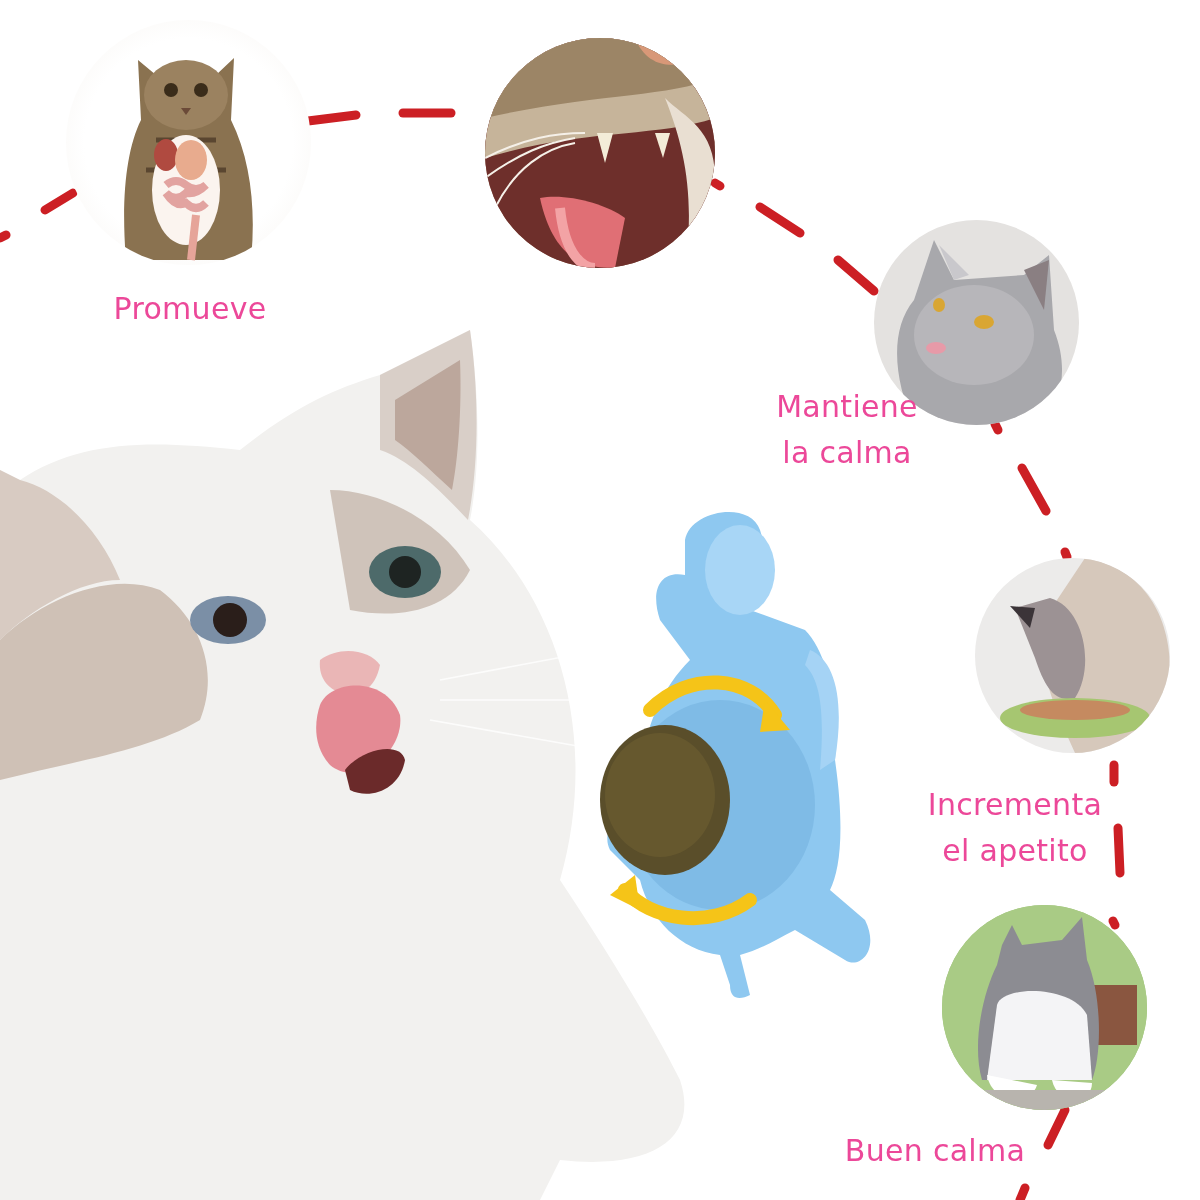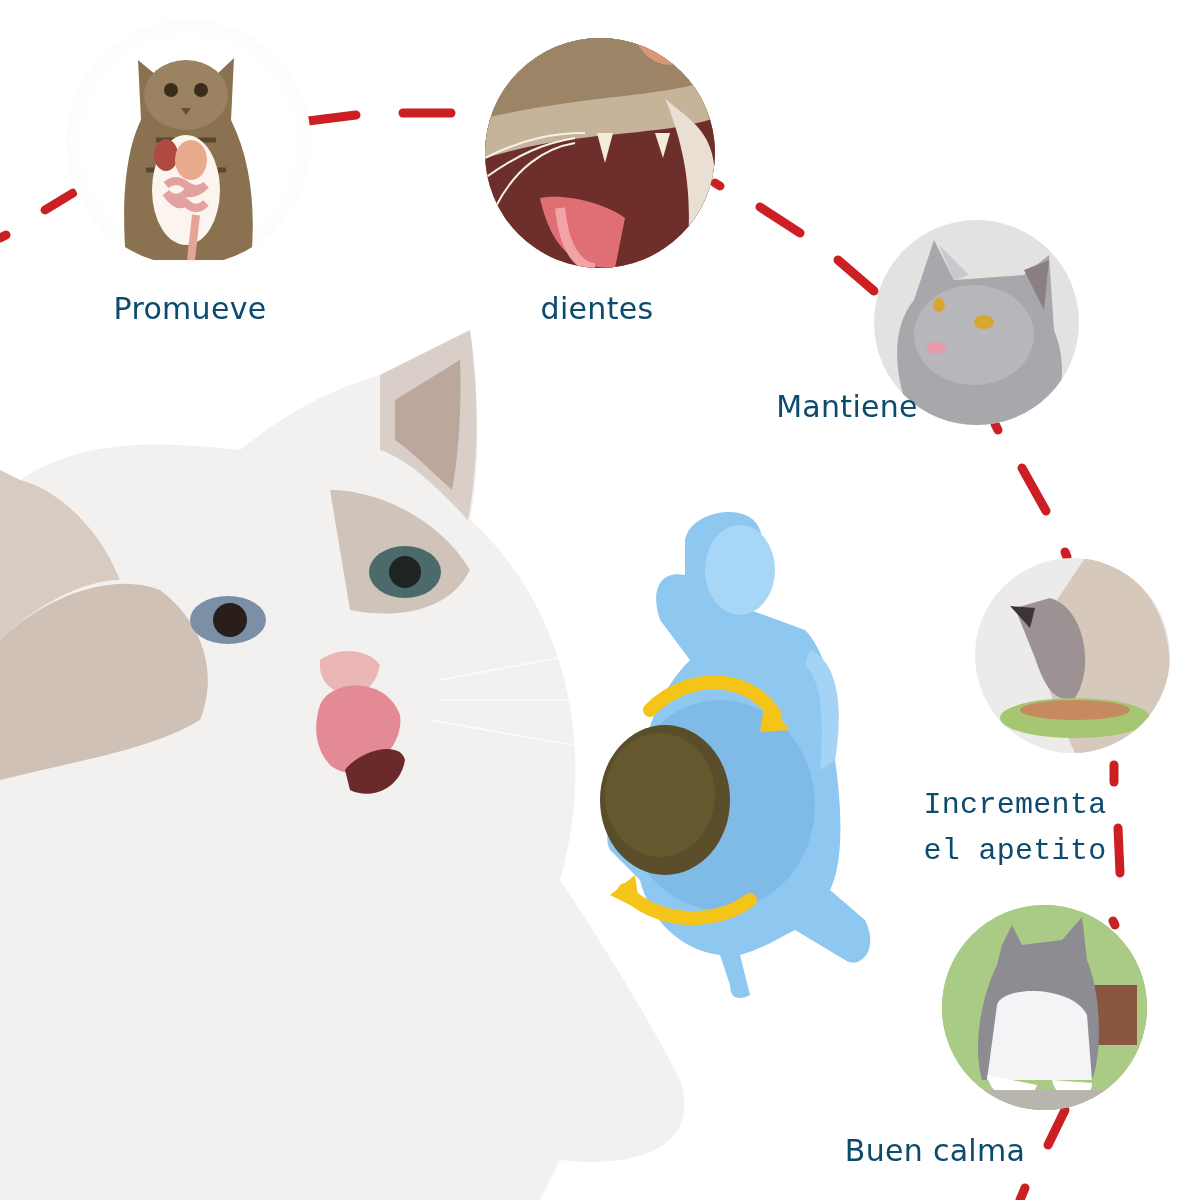--- a/index.html
+++ b/index.html
@@ -1,20 +1,20 @@
 <!DOCTYPE html>
 <html><head>
   <meta charset="utf-8">
   <style>
     html, body { margin:0; padding:0; background:#ffffff; }
     body { width:1200px; height:1200px; position:relative; overflow:hidden;
            font-family:"DejaVu Sans","Liberation Sans",sans-serif; }
     .dash-layer { position:absolute; left:0; top:0; width:1200px; height:1200px; }
     .circle { position:absolute; border-radius:50%; overflow:hidden; }
-    .label { position:absolute; color:#0c4a6e; font-size:30px; line-height:46px;
+    .label { position:absolute; color:#ec4899; font-size:30px; line-height:46px;
              text-align:center; letter-spacing:0.3px; white-space:nowrap; }
     .label span { display:block; }
     .bigcat { position:absolute; left:0; top:320px; width:700px; height:880px; }
     .toy { position:absolute; left:590px; top:500px; width:310px; height:500px; }
   </style>
 </head>
 <body>
 
 <svg class="dash-layer" viewBox="0 0 1200 1200">
   <g stroke="#cc1f24" stroke-width="9" stroke-linecap="round" fill="none">
@@ -68,48 +68,48 @@
     <path d="M55 160 C70 230 110 230 130 230 L140 180 C120 165 80 155 55 160 Z" fill="#e06f75"></path>
     <path d="M75 170 C80 220 100 230 110 230" stroke="#f3a3a5" stroke-width="10" fill="none"></path>
     <g stroke="#f5f0e8" stroke-width="2" fill="none">
       <path d="M0 120 C40 100 70 95 100 95"></path>
       <path d="M0 140 C35 115 60 105 90 100"></path>
       <path d="M10 170 C30 130 60 110 90 105"></path>
     </g>
   </svg>
 </div>
 <div class="label" style="left:497px;top:286px;width:200px;">
-  <span>dientes</span>
 </div>
 
 <div class="circle" style="left:874px;top:220px;width:205px;height:205px;background:#e4e2e0;">
   <svg width="205" height="205" viewBox="0 0 205 205">
     <path d="M60 20 L80 60 L150 55 L175 35 L180 110 C200 160 180 205 150 205 H40 C20 160 15 110 40 80 Z" fill="#a8a8ac"></path>
     <path d="M65 25 L80 60 L95 55 Z" fill="#c9c8cc"></path>
     <path d="M150 50 L175 40 L170 90 Z" fill="#8a7f82"></path>
     <ellipse cx="100" cy="115" rx="60" ry="50" fill="#b7b6ba"></ellipse>
     <ellipse cx="65" cy="85" rx="6" ry="7" fill="#d9a633"></ellipse>
     <ellipse cx="110" cy="102" rx="10" ry="7" fill="#d9a633"></ellipse>
     <ellipse cx="62" cy="128" rx="10" ry="6" fill="#e79aa8"></ellipse>
   </svg>
 </div>
 <div class="label" style="left:747px;top:384px;width:200px;">
   <span>Mantiene</span>
+  <span>la calma</span>
 </div>
 
 <div class="circle" style="left:975px;top:558px;width:195px;height:195px;background:#ecebea;">
   <svg width="195" height="195" viewBox="0 0 195 195">
     <path d="M110 0 C170 10 195 60 195 110 L195 195 H100 C80 150 60 110 70 60 Z" fill="#d6c8bb"></path>
     <path d="M40 50 L75 40 C110 50 120 110 100 140 C80 145 70 130 60 100 Z" fill="#9c9294"></path>
     <path d="M35 48 L60 50 L55 70 Z" fill="#3b3438"></path>
     <ellipse cx="100" cy="160" rx="75" ry="20" fill="#a6c671"></ellipse>
     <ellipse cx="100" cy="152" rx="55" ry="10" fill="#c58a60"></ellipse>
   </svg>
 </div>
-<div class="label" style="left:915px;top:782px;width:200px;font-family:Liberation Mono, monospace;">
+<div class="label" style="left:915px;top:782px;width:200px;">
   <span>Incrementa</span>
   <span>el apetito</span>
 </div>
 
 <div class="circle" style="left:942px;top:905px;width:205px;height:205px;background:#9fc27a;">
   <svg width="205" height="205" viewBox="0 0 205 205">
     <rect width="205" height="205" fill="#a9cb85"></rect>
     <rect x="150" y="80" width="45" height="60" fill="#8a5640"></rect>
     <path d="M60 40 L70 20 L80 40 L120 35 L140 12 L145 55 C160 90 160 150 150 175 H40 C30 140 40 90 55 60 Z" fill="#8c8c92"></path>
     <path d="M55 100 C60 80 130 80 145 110 L150 175 H45 Z" fill="#f4f4f6"></path>

